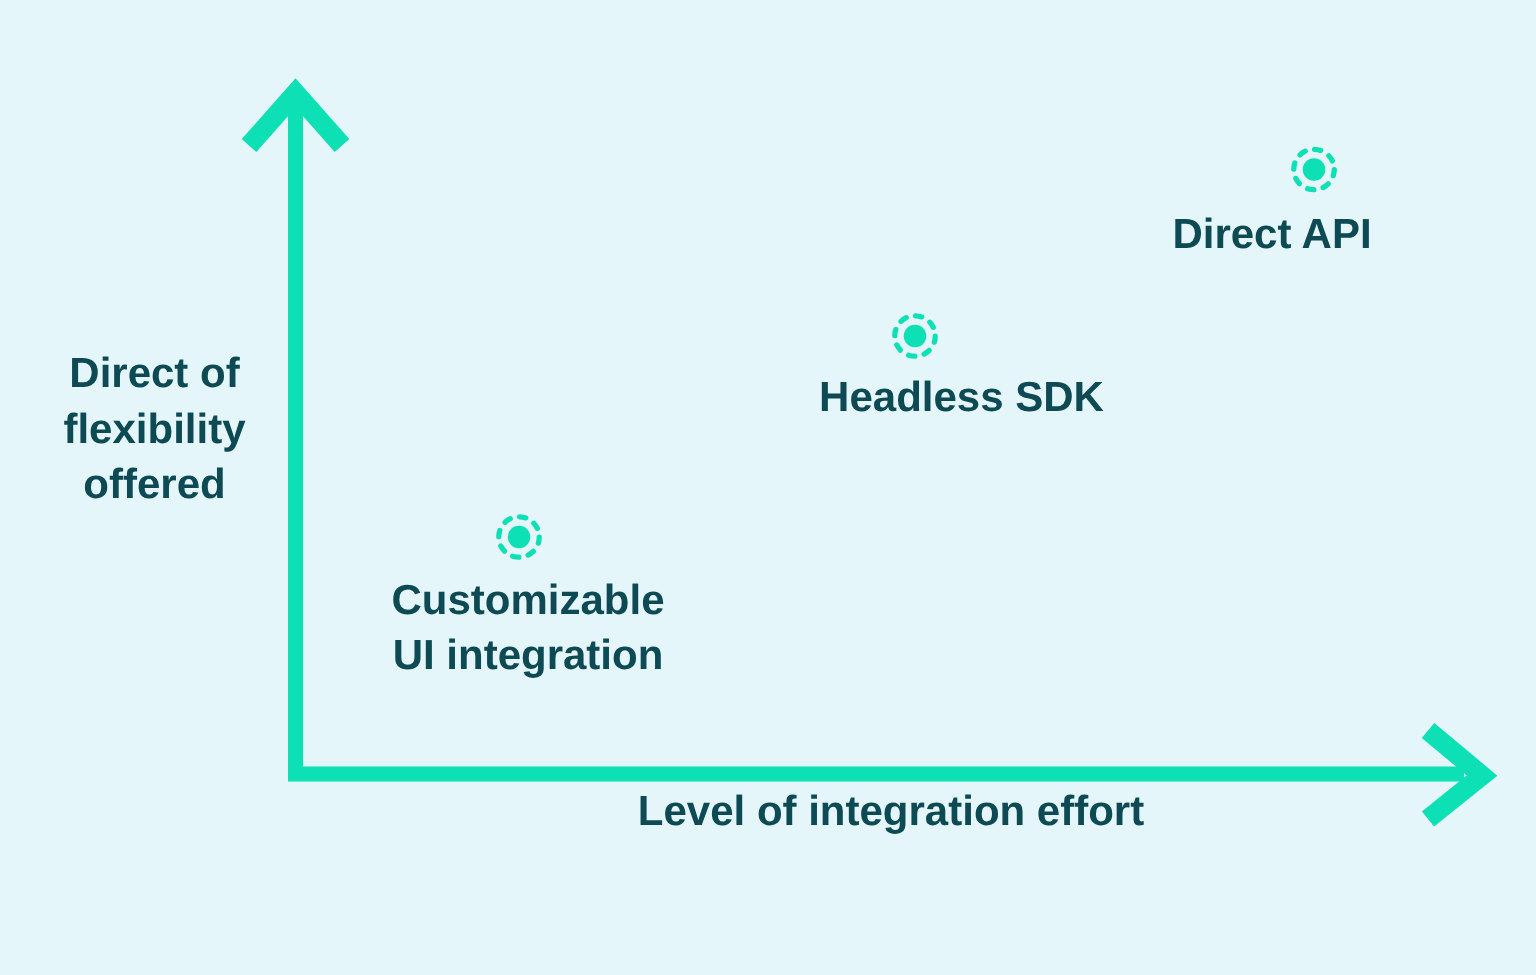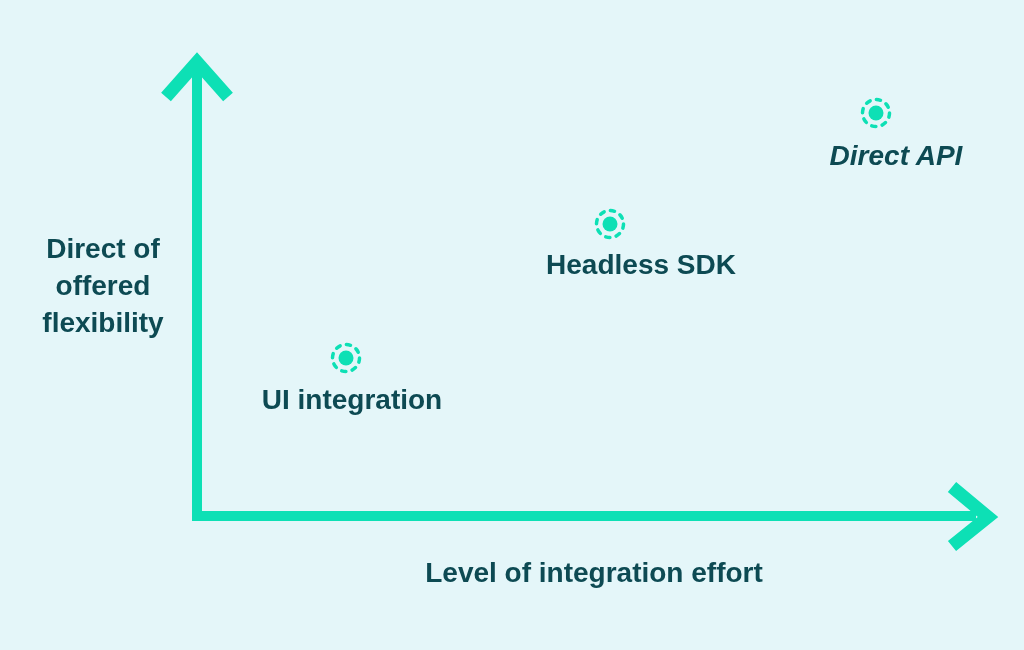--- a/index.html
+++ b/index.html
@@ -64,41 +64,42 @@
 
   <svg class="axes-svg" viewBox="0 0 1024 650" xmlns="http://www.w3.org/2000/svg">
     <line class="axis-line" x1="197" y1="70" x2="197" y2="516"></line>
     <line class="axis-line" x1="192" y1="516" x2="976" y2="516"></line>
     <polyline class="arrowhead" points="166,97 197,62 228,97"></polyline>
     <polyline class="arrowhead" points="952,487 988,517 952,546"></polyline>
   </svg>
 
   <div class="label" style="left:103px; top:230px;">
     <div>Direct of</div>
+    <div>flexibility</div>
     <div>offered</div>
-    <div>flexibility</div>
   </div>
 
-  <div class="label" style="left:594px; top:554px;">Level of integration effort</div>
+  <div class="label" style="left:594px; top:522px;">Level of integration effort</div>
 
   <svg class="marker" style="left:346px; top:358px;" viewBox="0 0 34 34">
     <circle class="ring" cx="17" cy="17" r="13.5" stroke-dasharray="4.2 6.4"></circle>
     <circle class="dot" cx="17" cy="17" r="7.5"></circle>
   </svg>
   <div class="label" style="left:352px; top:381px;">
+    <div>Customizable</div>
     <div>UI integration</div>
   </div>
 
   <svg class="marker" style="left:610px; top:224px;" viewBox="0 0 34 34">
     <circle class="ring" cx="17" cy="17" r="13.5" stroke-dasharray="4.2 6.4"></circle>
     <circle class="dot" cx="17" cy="17" r="7.5"></circle>
   </svg>
   <div class="label" style="left:610px; top:246px;margin-left:31px;">
     <div>Headless SDK</div>
   </div>
 
   <svg class="marker" style="left:876px; top:113px;" viewBox="0 0 34 34">
     <circle class="ring" cx="17" cy="17" r="13.5" stroke-dasharray="4.2 6.4"></circle>
     <circle class="dot" cx="17" cy="17" r="7.5"></circle>
   </svg>
-  <div class="label" style="left:896px; top:137px;font-style:italic;">Direct API</div>
+  <div class="label" style="left:848px; top:137px;">Direct API</div>
 
 </div>
 
 </body></html>

